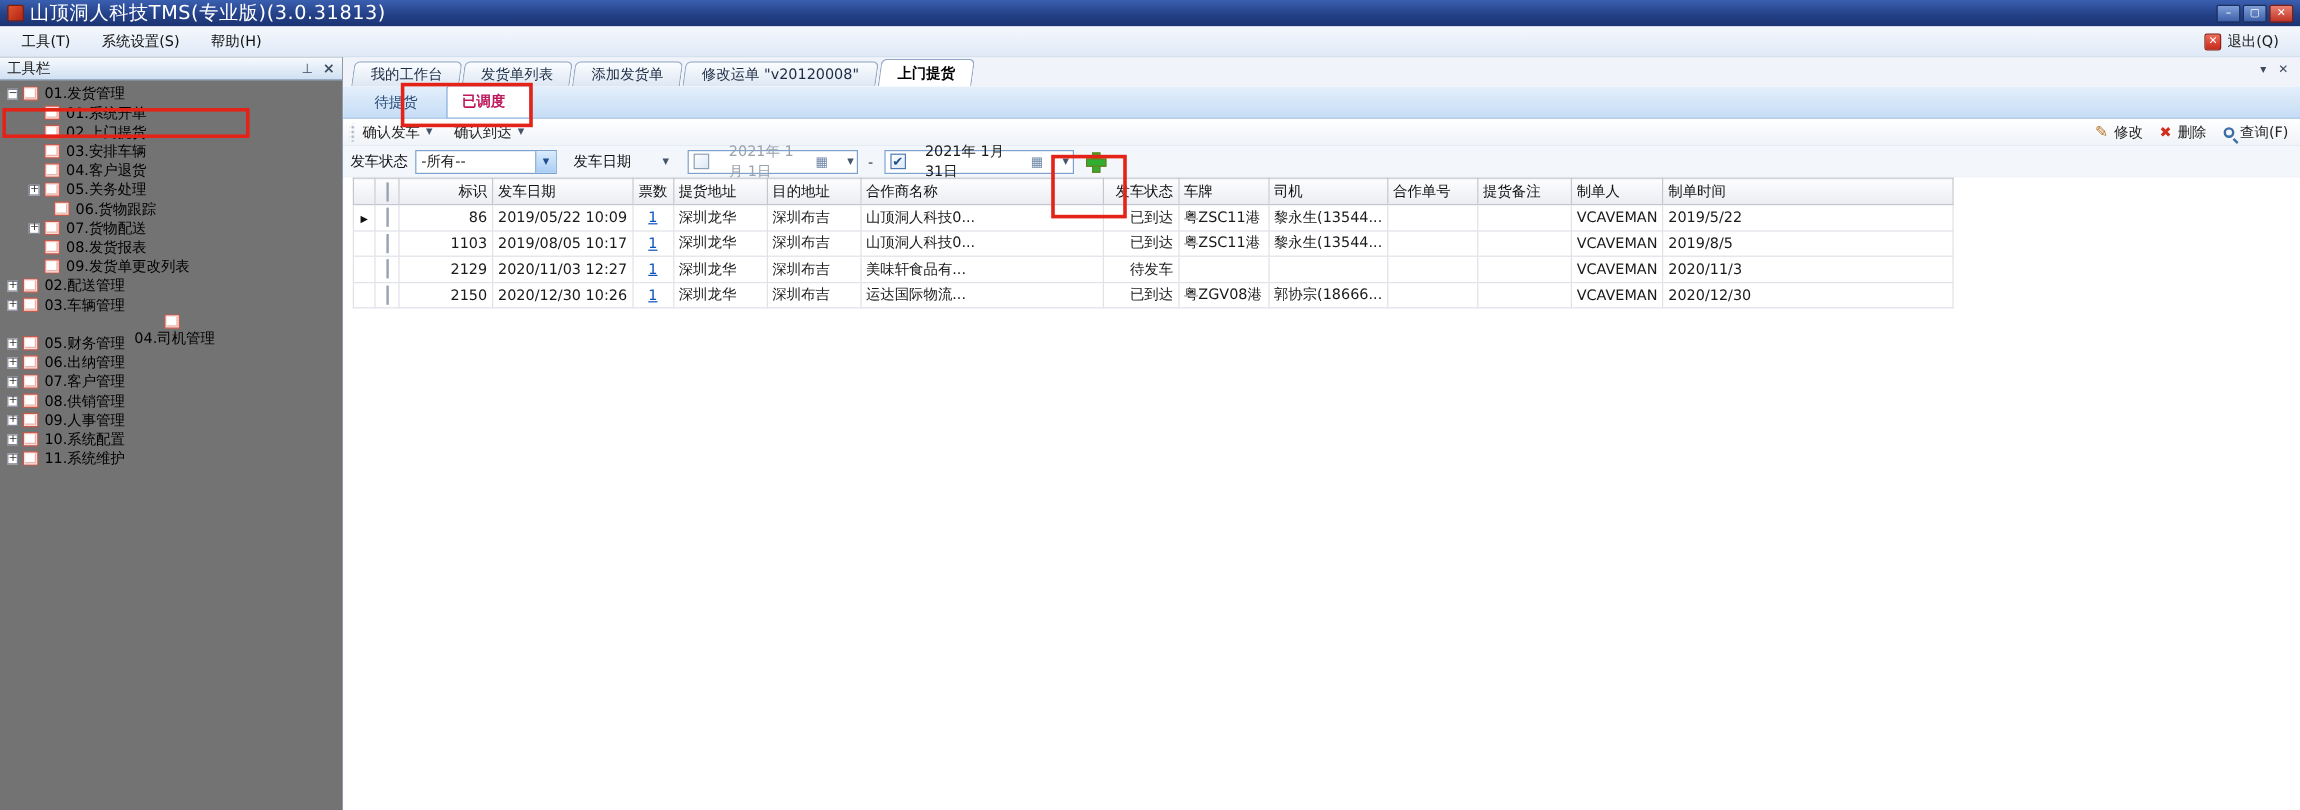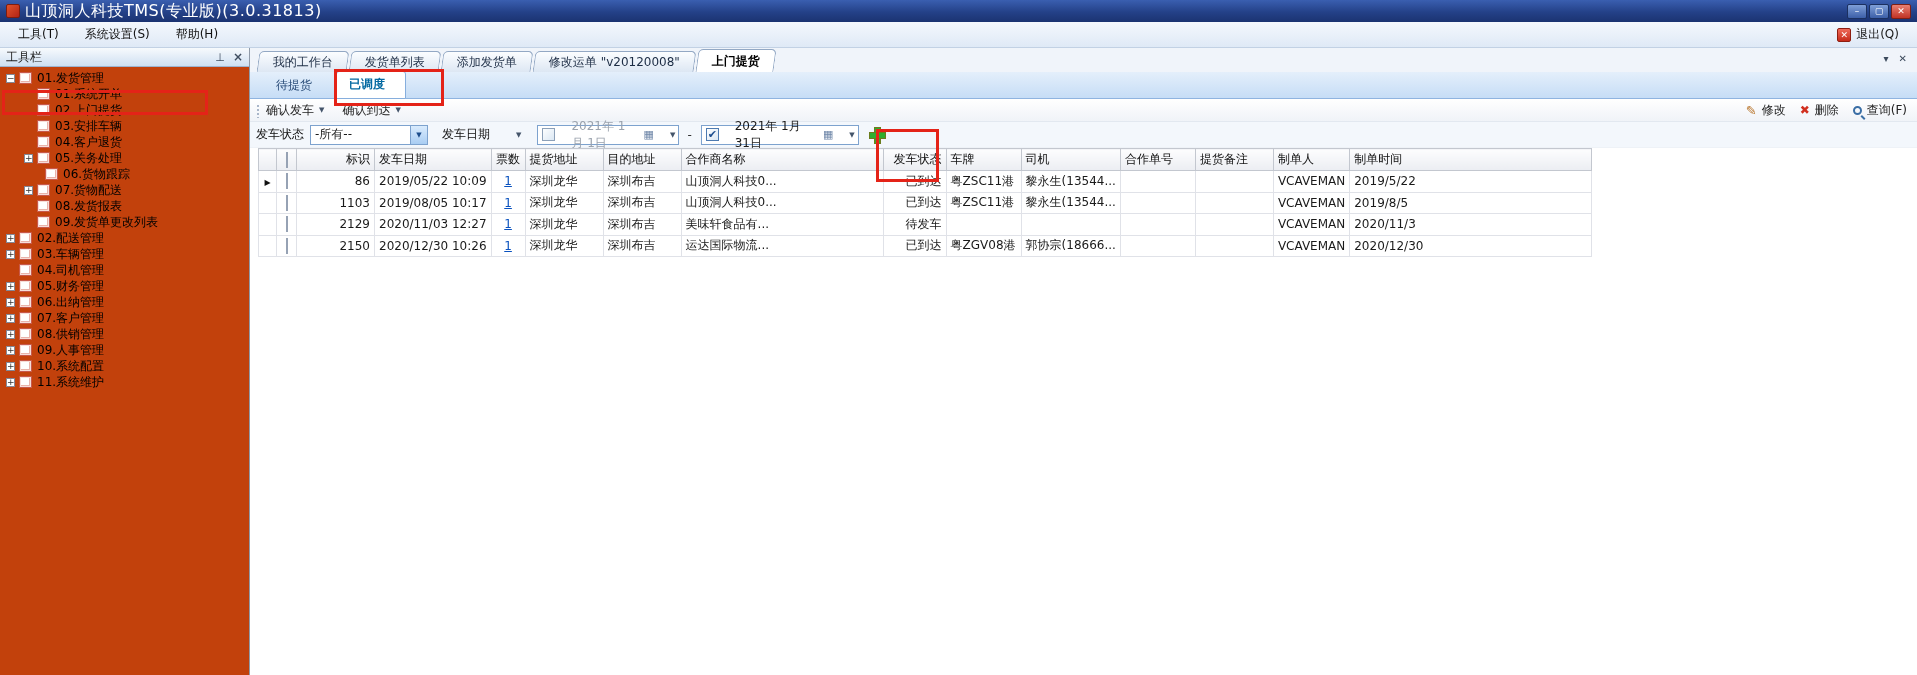--- a/index.html
+++ b/index.html
@@ -16,21 +16,21 @@
   .winbtn.close { background:linear-gradient(180deg,#e98072,#c03325); border-color:#7c1f14; }
 
   
   .menubar { height:26px; background:linear-gradient(180deg,#f4f8fd,#dfe9f6); border-bottom:1px solid #c2d1e4; display:flex; align-items:center; padding:0 8px; }
   .menu-item { padding:3px 10px; margin-right:6px; color:#111; }
   .menubar-right { margin-left:auto; display:flex; align-items:center; gap:5px; padding-right:10px; }
   .exit-icon { width:14px; height:14px; background:linear-gradient(180deg,#ef6b5a,#c62b1a); border:1px solid #8e1d10; border-radius:2px; color:#fff; font-size:9px; font-weight:bold; line-height:12px; text-align:center; }
 
   
   .main { display:flex; height:627px; }
-  .sidebar { width:250px; background:#c2410c; border-right:1px solid #8f9aa8; box-shadow:2px 0 0 #e8edf4; flex:none; }
+  .sidebar { width:286px; background:#737373; border-right:1px solid #8f9aa8; box-shadow:2px 0 0 #e8edf4; flex:none; }
   .sidebar-header { height:19px; background:linear-gradient(180deg,#f7fafd,#cfe0f2); border-bottom:1px solid #9db4d0; display:flex; align-items:center; padding:0 4px 0 6px; color:#222; }
   .sidebar-header-title { flex:1; }
   .pin-glyph { color:#3f4e60; font-size:11px; margin-right:8px; transform:rotate(0deg); }
   .sh-close { color:#3f4e60; font-size:12px; font-weight:bold; margin-right:2px; }
   .tree { padding-top:3px; }
   .tree-row { height:16px; display:flex; align-items:center; white-space:nowrap; }
   .expand-box { width:9px; height:9px; border:1px solid #848896; background:#fff; color:#333; font-size:9px; line-height:7px; text-align:center; margin-right:4px; flex:none; }
   .expand-spacer { width:13px; flex:none; }
   .tree-icon { width:13px; height:12px; border:1px solid #c8584a; background:#fff; box-shadow:inset 0 0 0 1px #f6ddd9, inset -2px -2px 0 #e9b3aa; margin-right:5px; flex:none; border-radius:1px; }
   .tree-label { color:#000; }
@@ -39,21 +39,21 @@
   .content { flex:1; display:flex; flex-direction:column; background:#fff; min-width:0; }
 
   .tabstrip { height:24px; background:#f0f4fa; display:flex; align-items:flex-end; padding-left:8px; position:relative; }
   .tab { height:21px; padding:0 14px; margin-right:2px; border:1px solid #93a8c4; border-bottom:none; border-radius:5px 5px 0 0; background:linear-gradient(180deg,#fbfdff,#dde7f3); display:flex; align-items:center; color:#1c2c44; transform:skewX(-8deg); }
   .tab > span { transform:skewX(8deg); }
   .tab.active { background:#fff; font-weight:bold; color:#000; height:23px; }
   .tab-controls { position:absolute; right:10px; top:5px; display:flex; gap:10px; color:#3c4a5c; font-size:10px; }
 
   .subtab-band { height:27px; background:linear-gradient(180deg,#e4effb,#c6ddf6); border-bottom:1px solid #8fb4e0; display:flex; align-items:center; padding-left:16px; }
   .subtab { padding:4px 10px; color:#274a77; }
-  .subtab.active { background:#fff; border:1px solid #86aedd; border-radius:3px 3px 0 0; font-weight:bold; color:#0369a1; margin-left:14px; padding:4px 20px 5px 12px; }
+  .subtab.active { background:#fff; border:1px solid #86aedd; border-radius:3px 3px 0 0; font-weight:bold; color:#be185d; margin-left:14px; padding:4px 20px 5px 12px; }
 
   .toolbar { height:23px; background:linear-gradient(180deg,#ffffff,#f0f3f8); border-bottom:1px solid #e2e8f0; display:flex; align-items:center; }
   .grip { width:5px; height:15px; margin:0 6px 0 5px; background-image:radial-gradient(#a9b6c9 1px, transparent 1.2px); background-size:4px 4px; background-position:1px 1px; }
   .tool-btn { display:flex; align-items:center; gap:5px; margin-right:18px; color:#222; }
   .dd-arrow { font-size:7px; color:#44546a; }
   .toolbar-right { margin-left:auto; display:flex; align-items:center; gap:14px; padding-right:10px; }
   .tool-btn.right-btn { margin-right:0; }
   .pencil-glyph { color:#b8742a; font-size:13px; }
   .del-glyph { color:#d12f1f; font-size:12px; font-weight:bold; }
   .mag-glyph { width:9px; height:9px; border:2px solid #3a6ea5; border-radius:50%; position:relative; display:inline-block; }
@@ -181,21 +181,21 @@
           <div class="tree-row" style="padding-left: 6px;">
             <span class="expand-box">+</span>
             <span class="tree-icon"></span>
             <span class="tree-label">02.配送管理</span>
           </div>
           <div class="tree-row" style="padding-left: 6px;">
             <span class="expand-box">+</span>
             <span class="tree-icon"></span>
             <span class="tree-label">03.车辆管理</span>
           </div>
-          <div class="tree-row" style="padding-left: 6px;">
+          <div class="tree-row" style="padding-left: 6px; flex-direction: column;">
             <span class="expand-spacer"></span>
             <span class="tree-icon"></span>
             <span class="tree-label">04.司机管理</span>
           </div>
           <div class="tree-row" style="padding-left: 6px;">
             <span class="expand-box">+</span>
             <span class="tree-icon"></span>
             <span class="tree-label">05.财务管理</span>
           </div>
           <div class="tree-row" style="padding-left: 6px;">

